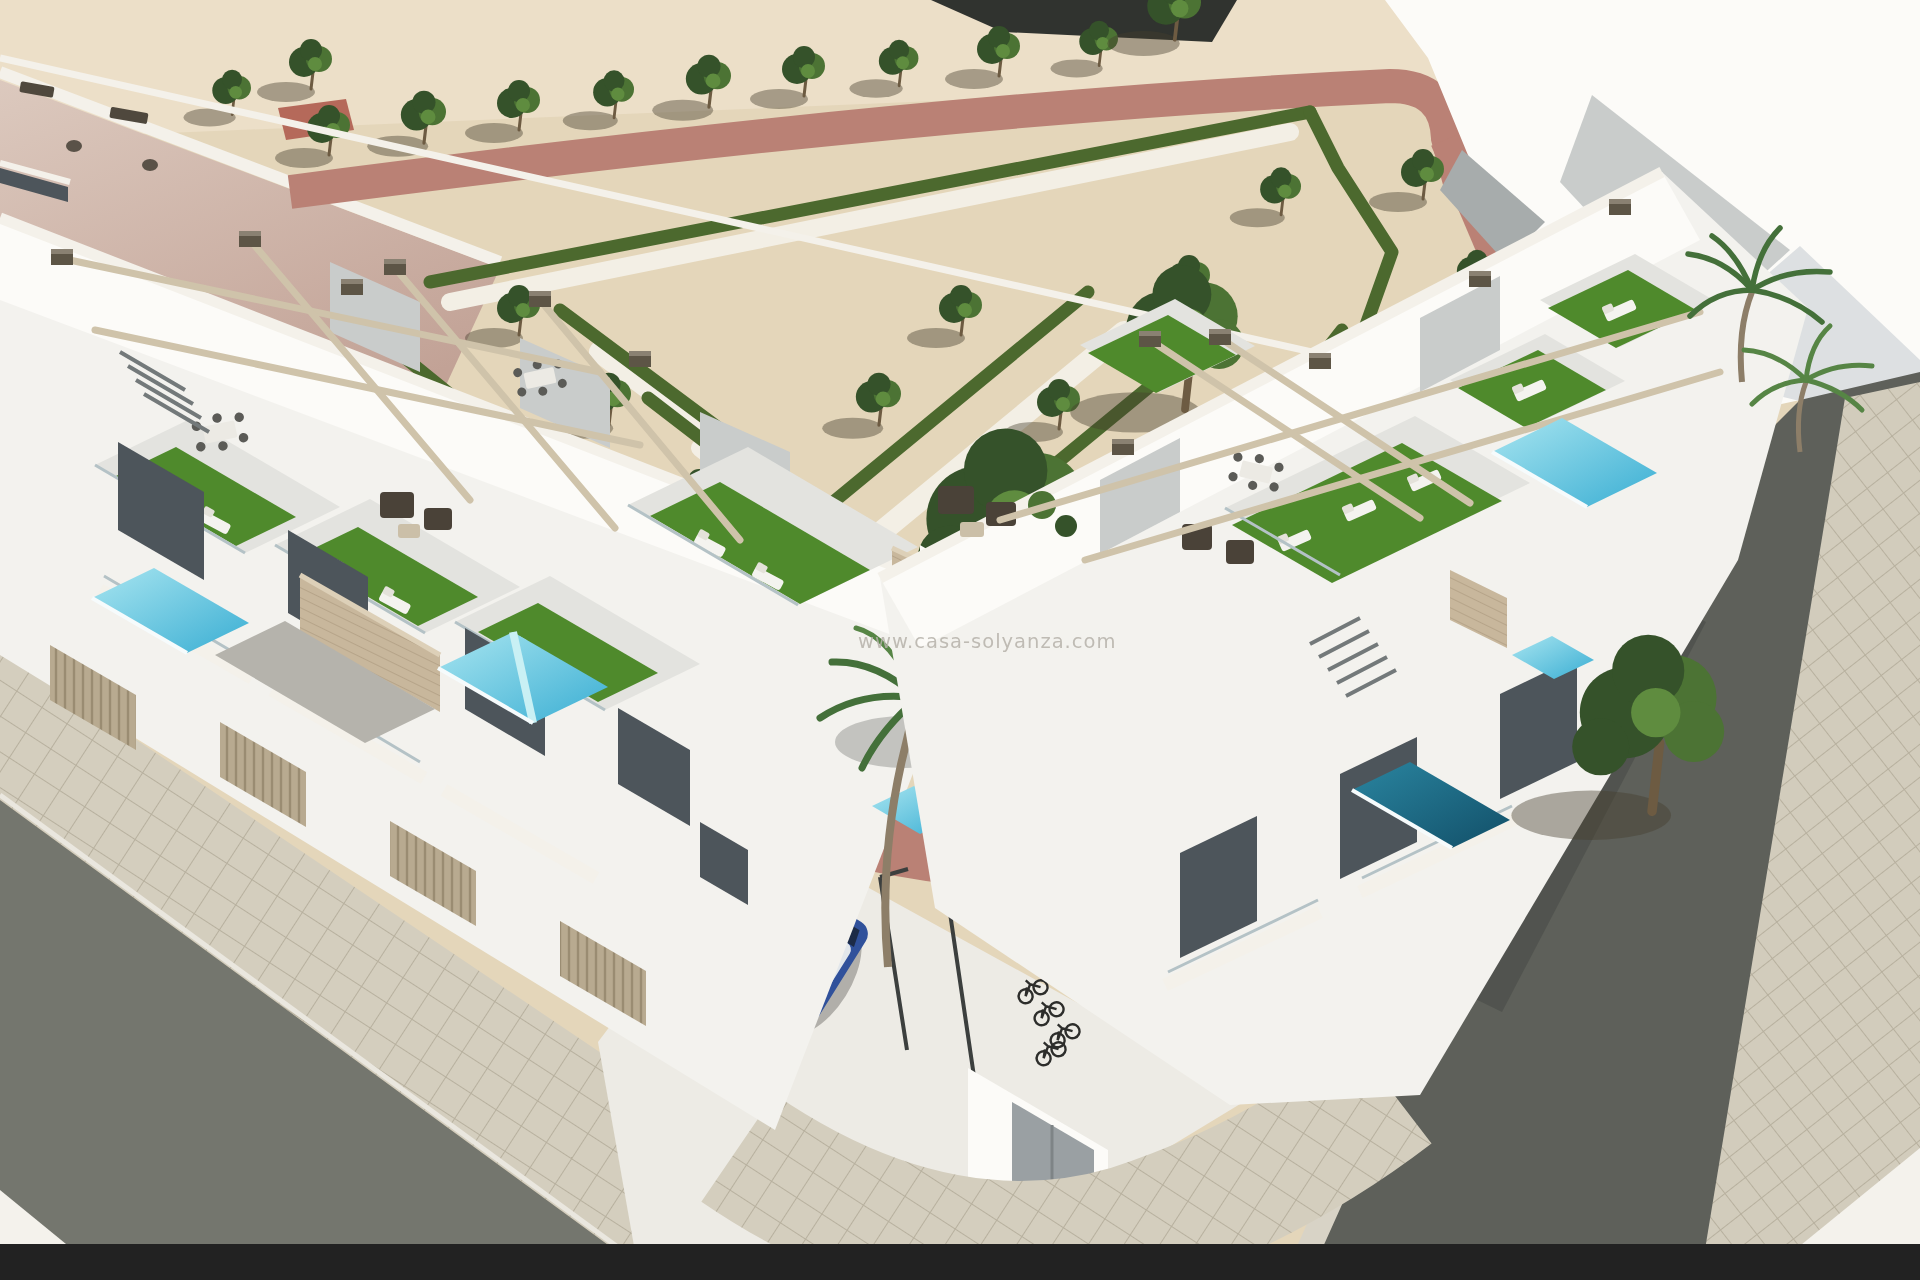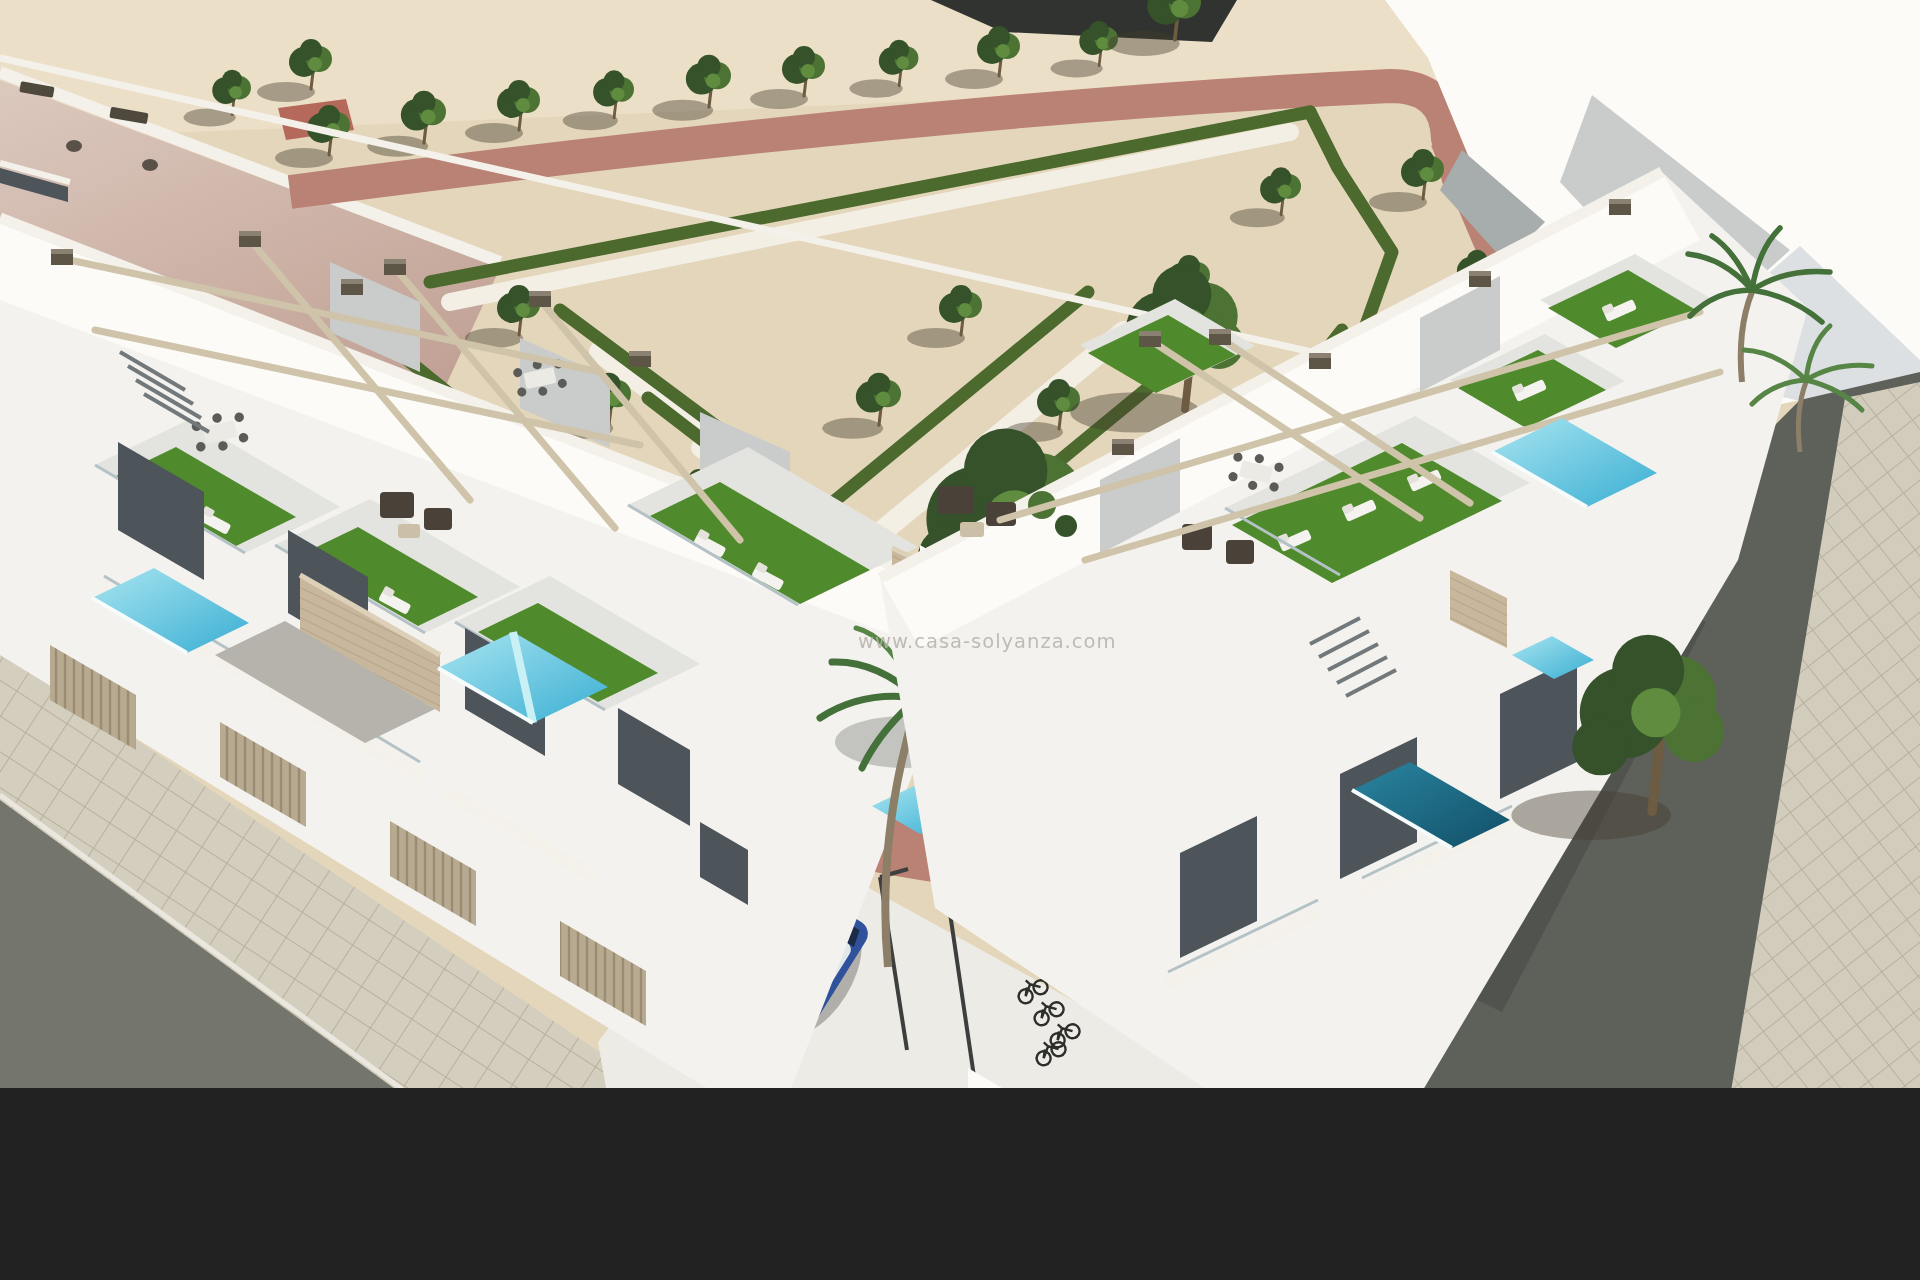--- a/index.html
+++ b/index.html
@@ -1,16 +1,16 @@
 <!DOCTYPE html>
 <html style="--sand: #e4d6ba; --sandLight: #ecdfc8; --darkBand: #30332f; --roofPink: #d6bfb4; --roofPinkDeep: #c2a296; --parapet: #f4f1ea; --parkPath: #ba8175; --hedge: #4c692e; --whitePath: #f3efe5; --treeDark: #35522a; --treeMid: #4c7334; --treeLight: #5f8c3f; --trunk: #6d5b42; --castShadow: rgba(70,62,46,0.42); --turf: #4f8a2c; --turfDark: #407423; --wallWhite: #f3f2ee; --wallBright: #fcfbf8; --wallShadow: #c9cccb; --wallDark: #a7acac; --wallDeep: #8d9294; --glass: #4d555b; --glassLight: #6c747a; --beam: #cfc3aa; --beamCap: #5d5546; --beamCapTop: #8a8172; --fence: #b8aa90; --fenceLine: #9a8c72; --stone: #c8b79c; --stoneLine: #b2a084; --poolAquaLight: #a8e5f0; --poolAqua: #45b5d8; --poolDeep: #1e7390; --poolDeepDark: #124f68; --asphaltL: #74766e; --asphaltR: #5e605a; --sidewalk: #d4cebe; --sidewalkLine: #b7b09e; --curb: #eae7df; --cornerWhite: #f4f2ec; --forecourt: #edebe5; --carBrownBody: #7b7263; --carBrownRoof: #958c7c; --carBlueBody: #30519b; --carBlueRoof: #e2e7eb; --carGlass: #27434e; --bikeColor: #2d2d2b; --utilDoor: #9aa0a3; --watermark: #b6b2aa;"><head>
 <meta charset="utf-8">
 <style>
   html,body{margin:0;padding:0;background:#222;}
-  .stage{position:relative;width:1920px;height:1088px;overflow:hidden;
+  .stage{position:relative;width:1920px;height:1244px;overflow:hidden;
          font-family:"DejaVu Sans","Liberation Sans",sans-serif;}
   svg{display:block;width:1920px;height:1280px;}
 
   
   .sand{fill:var(--sand)}
   .sandLight{fill:var(--sandLight)}
   .darkBand{fill:var(--darkBand)}
   .roof{fill:url(#gRoof)}
   .parapet{stroke:var(--parapet)}
   .ppath{stroke:var(--parkPath);fill:none}

